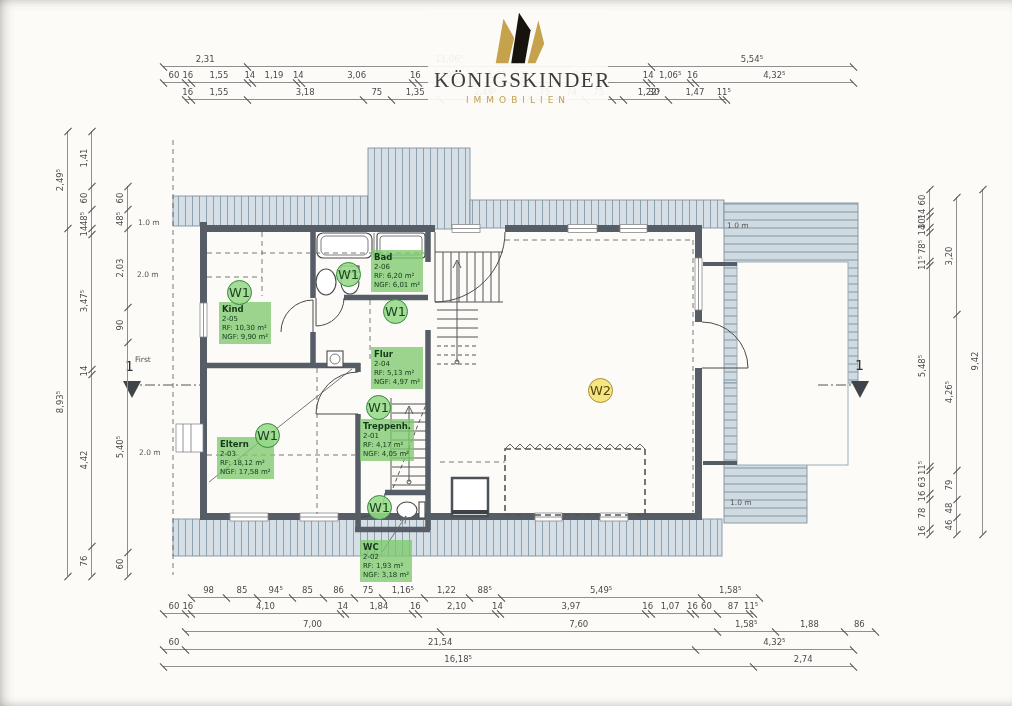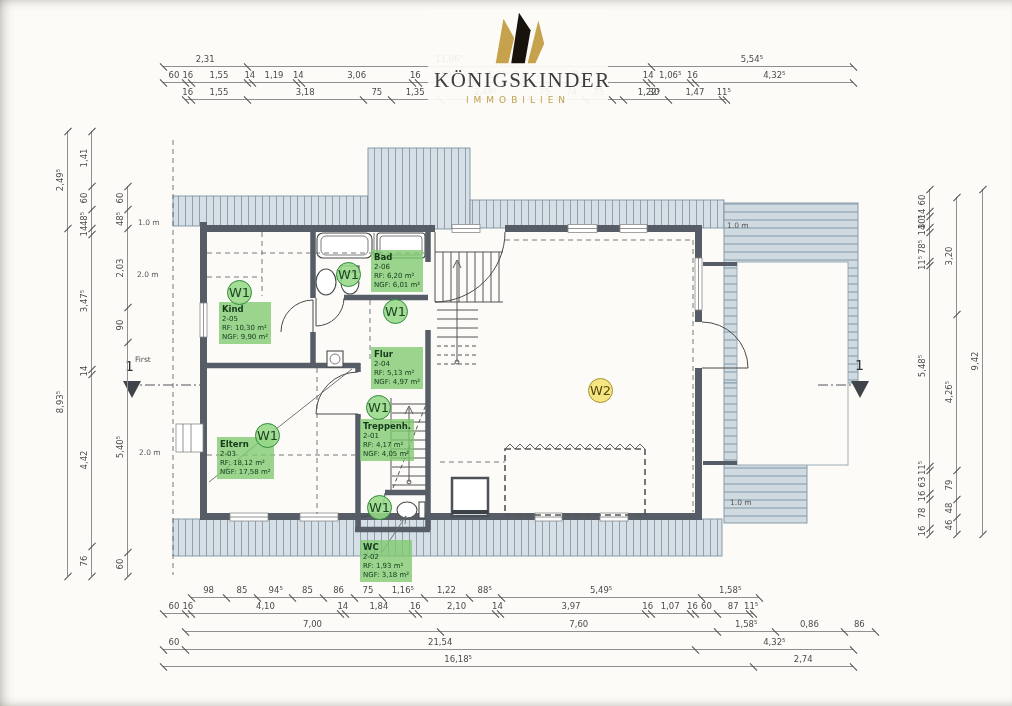--- a/index.html
+++ b/index.html
@@ -387,21 +387,21 @@
         <span class="dim-tick" style="left: 590.267px;"></span>
       </div>
       <div class="dim-row" style="left: 184.882px; top: 631px; width: 690.195px;">
         <span class="dim-tick" style="left: 0px;"></span>
         <span class="dim-label" style="left: 127.645px;">7,00</span>
         <span class="dim-tick" style="left: 255.29px;"></span>
         <span class="dim-label" style="left: 393.876px;">7,60</span>
         <span class="dim-tick" style="left: 532.462px;"></span>
         <span class="dim-label" style="left: 561.364px;">1,58⁵</span>
         <span class="dim-tick" style="left: 590.267px;"></span>
-        <span class="dim-label" style="left: 624.549px;">0,86</span>
+        <span class="dim-label" style="left: 624.549px;">1,88</span>
         <span class="dim-tick" style="left: 658.831px;"></span>
         <span class="dim-label" style="left: 674.513px;">86</span>
         <span class="dim-tick" style="left: 690.195px;"></span>
       </div>
       <div class="dim-row" style="left: 163px; top: 649px; width: 690.195px;">
         <span class="dim-tick" style="left: 0px;"></span>
         <span class="dim-label" style="left: 10.941px;">60</span>
         <span class="dim-tick" style="left: 21.882px;"></span>
         <span class="dim-label" style="left: 277.172px;">21,54</span>
         <span class="dim-tick" style="left: 532.462px;"></span>

